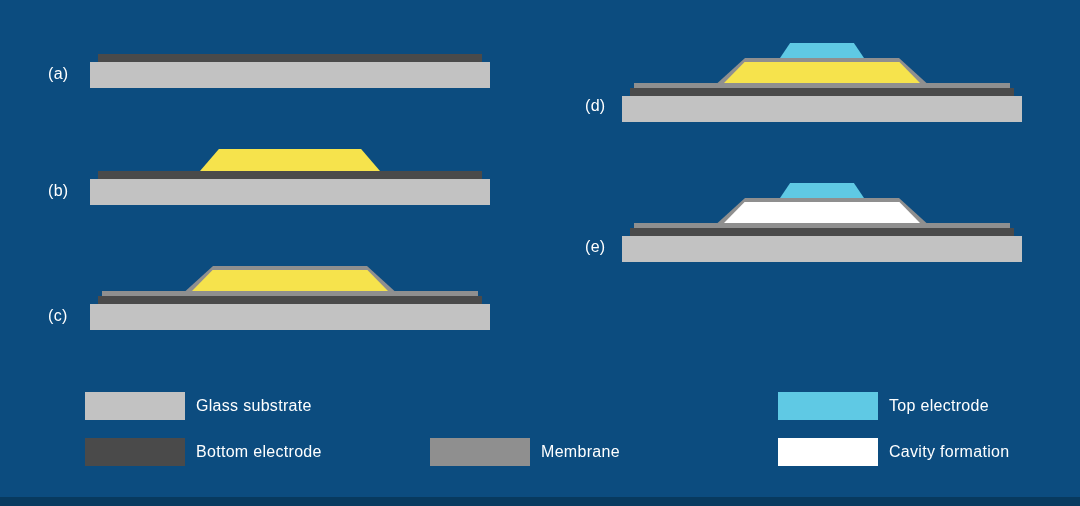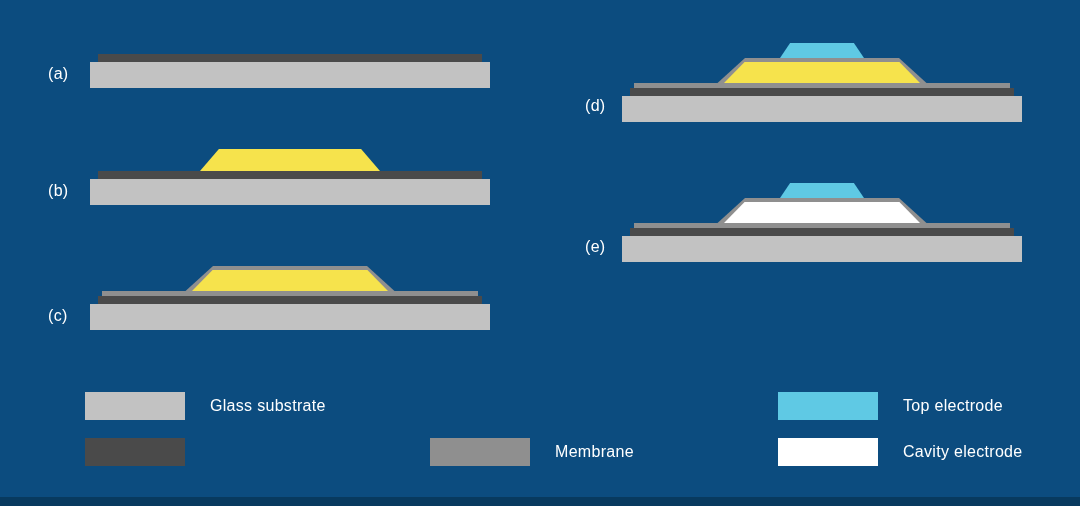--- a/index.html
+++ b/index.html
@@ -21,21 +21,21 @@
     font-size: 16px;
     letter-spacing: 0.3px;
   }
   .legend-item {
     position: absolute;
     display: flex;
     align-items: center;
   }
   .swatch { width: 100px; height: 28px; flex: 0 0 auto; }
   .legend-label {
-    margin-left: 25px;
+    margin-left: 11px;
     font-size: 16px;
     letter-spacing: 0.3px;
     white-space: nowrap;
   }
   #footer-bar {
     position: absolute;
     left: 0; right: 0; bottom: 0;
     height: 9px;
   }
 </style>
@@ -85,29 +85,30 @@
     <div class="layer trap-sac" style="left: 102px; bottom: 39px; width: 196px; height: 21px; background: rgb(255, 255, 255);"></div>
     <div class="layer trap-top" style="left: 158px; bottom: 64px; width: 84px; height: 15px; background: rgb(95, 201, 228);"></div>
   </div>
 
   <div class="legend-item" style="left:85px; top:392px;">
     <div class="swatch" style="background: rgb(194, 194, 194);"></div>
     <div class="legend-label">Glass substrate</div>
   </div>
   <div class="legend-item" style="left:85px; top:438px;">
     <div class="swatch" style="background: rgb(74, 74, 74);"></div>
+    <div class="legend-label">Bottom electrode</div>
   </div>
   <div class="legend-item" style="left:430px; top:438px;">
     <div class="swatch" style="background: rgb(143, 143, 143);"></div>
     <div class="legend-label">Membrane</div>
   </div>
   <div class="legend-item" style="left:778px; top:392px;">
     <div class="swatch" style="background: rgb(95, 201, 228);"></div>
     <div class="legend-label">Top electrode</div>
   </div>
   <div class="legend-item" style="left:778px; top:438px;">
     <div class="swatch" style="background: rgb(255, 255, 255);"></div>
-    <div class="legend-label">Cavity electrode</div>
+    <div class="legend-label">Cavity formation</div>
   </div>
 
   <div id="footer-bar" style="background: rgb(8, 58, 95);"></div>
 
 </div>
 
 </body></html>

